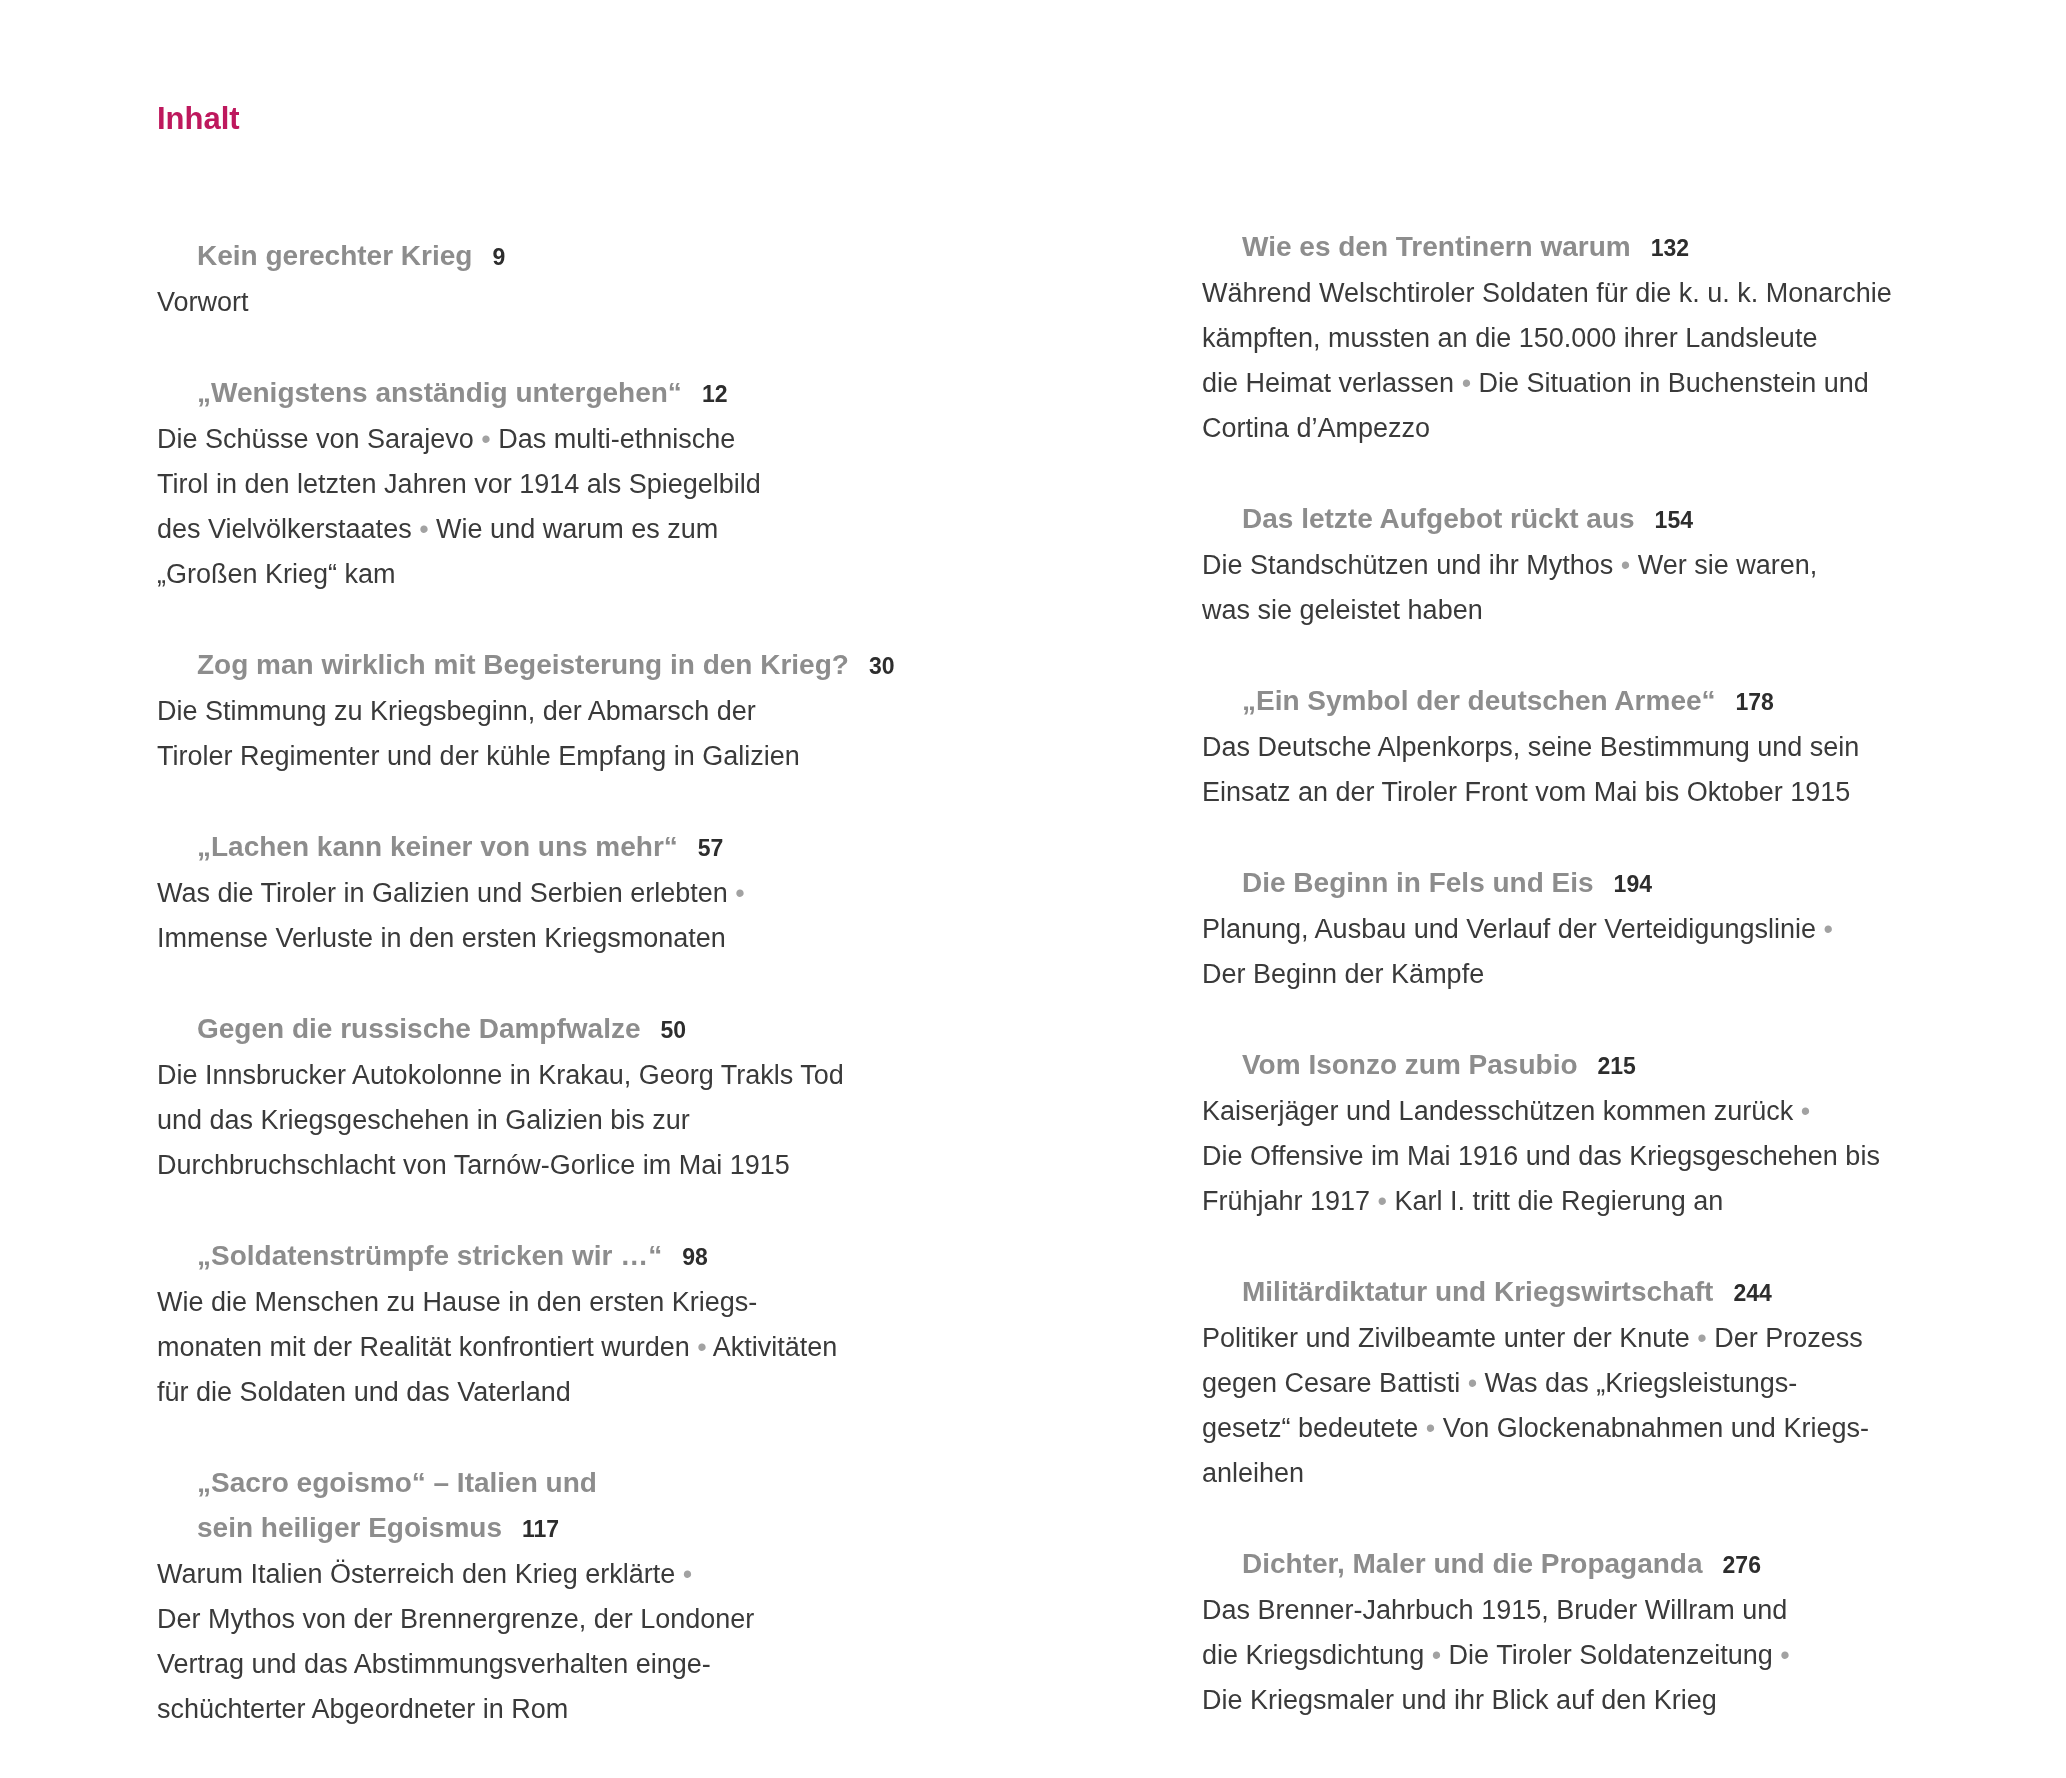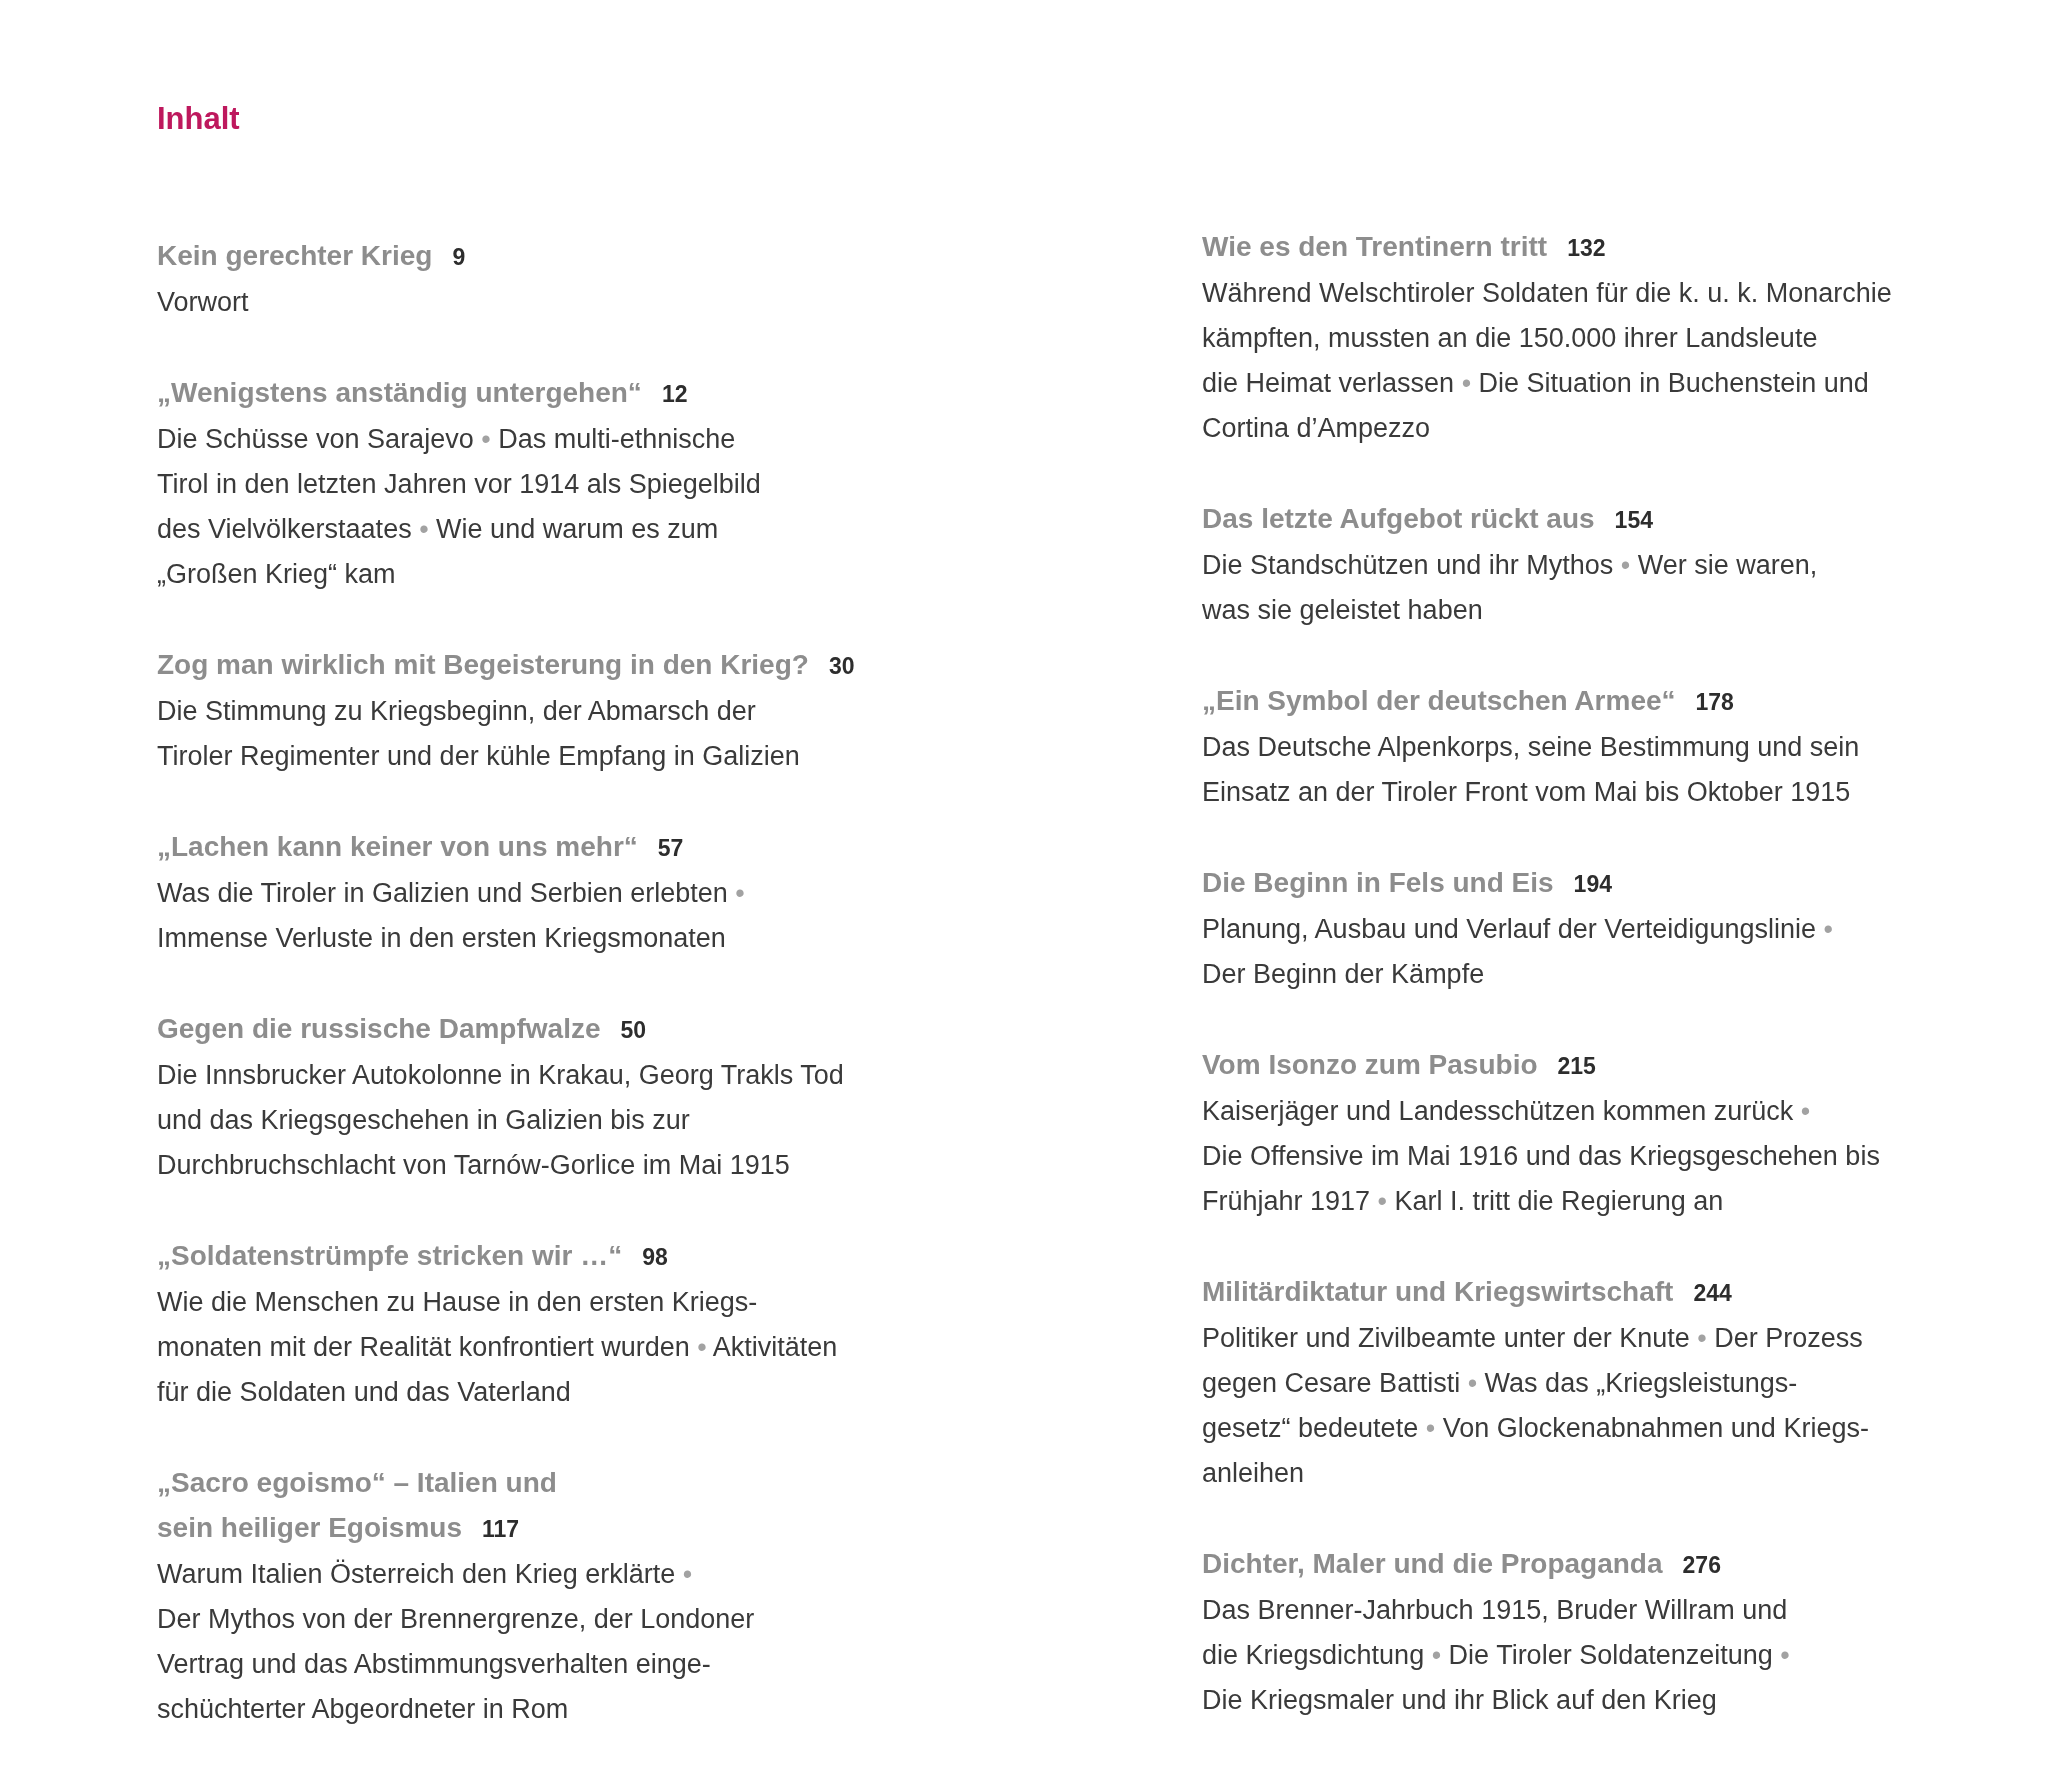--- a/index.html
+++ b/index.html
@@ -36,20 +36,21 @@
   }
   .entry {
     margin-bottom: 45px;
   }
   .title-line {
     white-space: pre-line;
     font-size: 28px;
     font-weight: 700;
     line-height: 45px;
     color: #8d8d8d;
+    margin-left: 40px;
   }
   .pnum {
     font-size: 23px;
     font-weight: 700;
     color: #2d2d2d;
     margin-left: 20px;
   }
   .desc {
     white-space: pre-line;
     font-size: 27px;
@@ -114,21 +115,21 @@
 Der Mythos von der Brennergrenze, der Londoner
 Vertrag und das Abstimmungsverhalten einge-
 schüchterter Abgeordneter in Rom</div>
   </div>
 
 </div>
 
 <div class="col col-right">
 
   <div class="entry">
-    <div class="title-line"><span class="title">Wie es den Trentinern tritt</span><span class="pnum">132</span></div>
+    <div class="title-line"><span class="title">Wie es den Trentinern warum</span><span class="pnum">132</span></div>
     <div class="desc">Während Welschtiroler Soldaten für die k. u. k. Monarchie
 kämpften, mussten an die 150.000 ihrer Landsleute
 die Heimat verlassen <span class="bullet">•</span> Die Situation in Buchenstein und
 Cortina d’Ampezzo</div>
   </div>
 
   <div class="entry">
     <div class="title-line"><span class="title">Das letzte Aufgebot rückt aus</span><span class="pnum">154</span></div>
     <div class="desc">Die Standschützen und ihr Mythos <span class="bullet">•</span> Wer sie waren,
 was sie geleistet haben</div>

